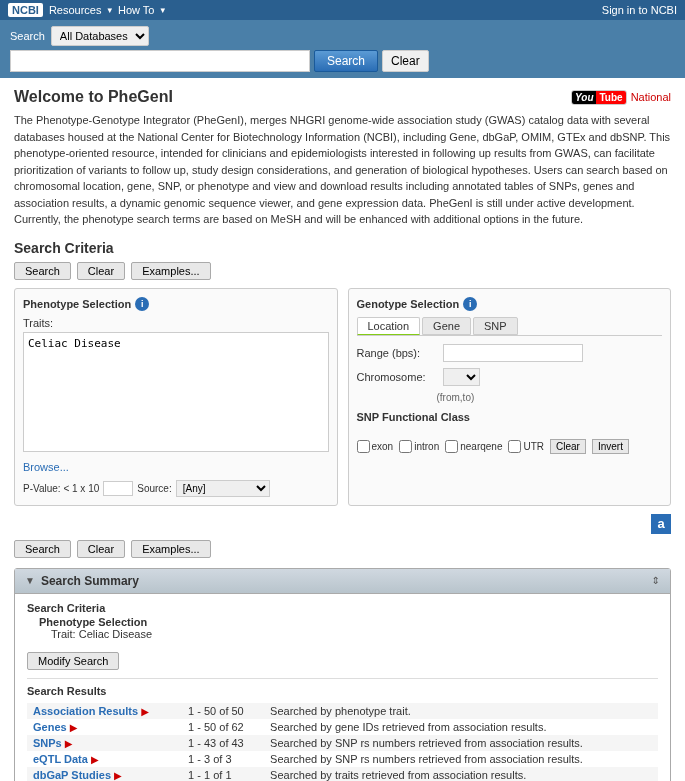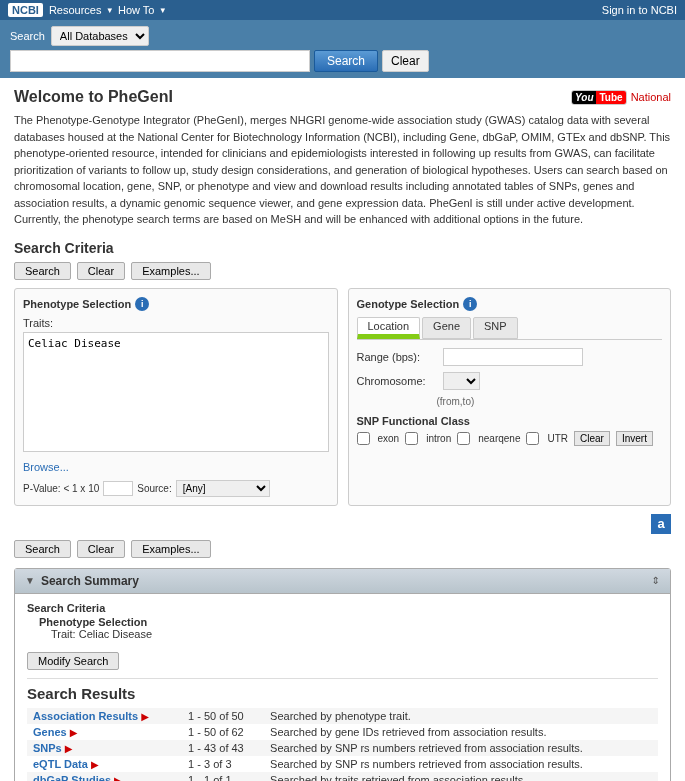--- a/index.html
+++ b/index.html
@@ -123,31 +123,31 @@
     .genotype-tabs { display: flex; gap: 0; margin-bottom: 8px; border-bottom: 1px solid #ccc; }
     .gen-tab {
       padding: 2px 10px;
       font-size: 11px;
       border: 1px solid #ccc;
       background: #e8e8e8;
       cursor: pointer;
       margin-right: 2px;
       border-radius: 2px 2px 0 0;
     }
-    .gen-tab.active { background: #fff; border-bottom: 5px solid #84cc16; }
+    .gen-tab.active { background: #fff; border-bottom: 1px solid #84cc16; }
     .location-form { font-size: 11px; }
     .form-row { display: flex; align-items: center; gap: 6px; margin-bottom: 6px; }
     .form-label { width: 80px; font-size: 11px; }
     .chrom-select { font-size: 11px; border: 1px solid #ccc; padding: 1px 4px; }
     .range-input { width: 140px; border: 1px solid #ccc; padding: 2px 4px; font-size: 11px; }
     .from-to { font-size: 10px; color: #666; margin-left: 80px; }
     .snp-functional { margin-top: 8px; }
-    .snp-func-label { font-size: 11px; font-weight: bold; margin-bottom: 4px; }
+    .snp-func-label { font-size: 11px; font-weight: bold; margin-bottom: 16px; }
     .checkboxes-row { display: flex; align-items: center; gap: 6px; flex-wrap: wrap; font-size: 10px; }
-    .checkbox-item { display: flex; align-items: center; gap: 8px; }
+    .checkbox-item { display: flex; align-items: center; gap: 2px; }
     .func-btn { font-size: 10px; border: 1px solid #aaa; background: #e8e8e8; padding: 1px 5px; cursor: pointer; }
 
     
     .badge-a {
       position: relative;
       text-align: right;
       margin-top: 4px;
     }
     .badge-box {
       display: inline-block;
@@ -189,21 +189,21 @@
       border: 1px solid #aaa;
       padding: 2px 10px;
       font-size: 11px;
       cursor: pointer;
       border-radius: 2px;
       margin-top: 6px;
       display: inline-block;
     }
 
     .results-section { }
-    .results-title { font-weight: bold; font-size: 15px; margin-bottom: 6px; }
+    .results-title { font-weight: bold; font-size: 11px; margin-bottom: 6px; }
     .results-table { width: 100%; border-collapse: collapse; font-size: 11px; }
     .results-table td { padding: 2px 6px; vertical-align: top; }
     .results-table tr:nth-child(odd) { background: #f5f5f5; }
     .result-link { color: #2a6db5; text-decoration: none; font-weight: bold; cursor: pointer; }
     .arrow-right { color: #c00; font-size: 10px; }
 
     .divider { border: none; border-top: 1px solid #ddd; margin: 6px 0; }
   </style>
 </head>
 <body>

